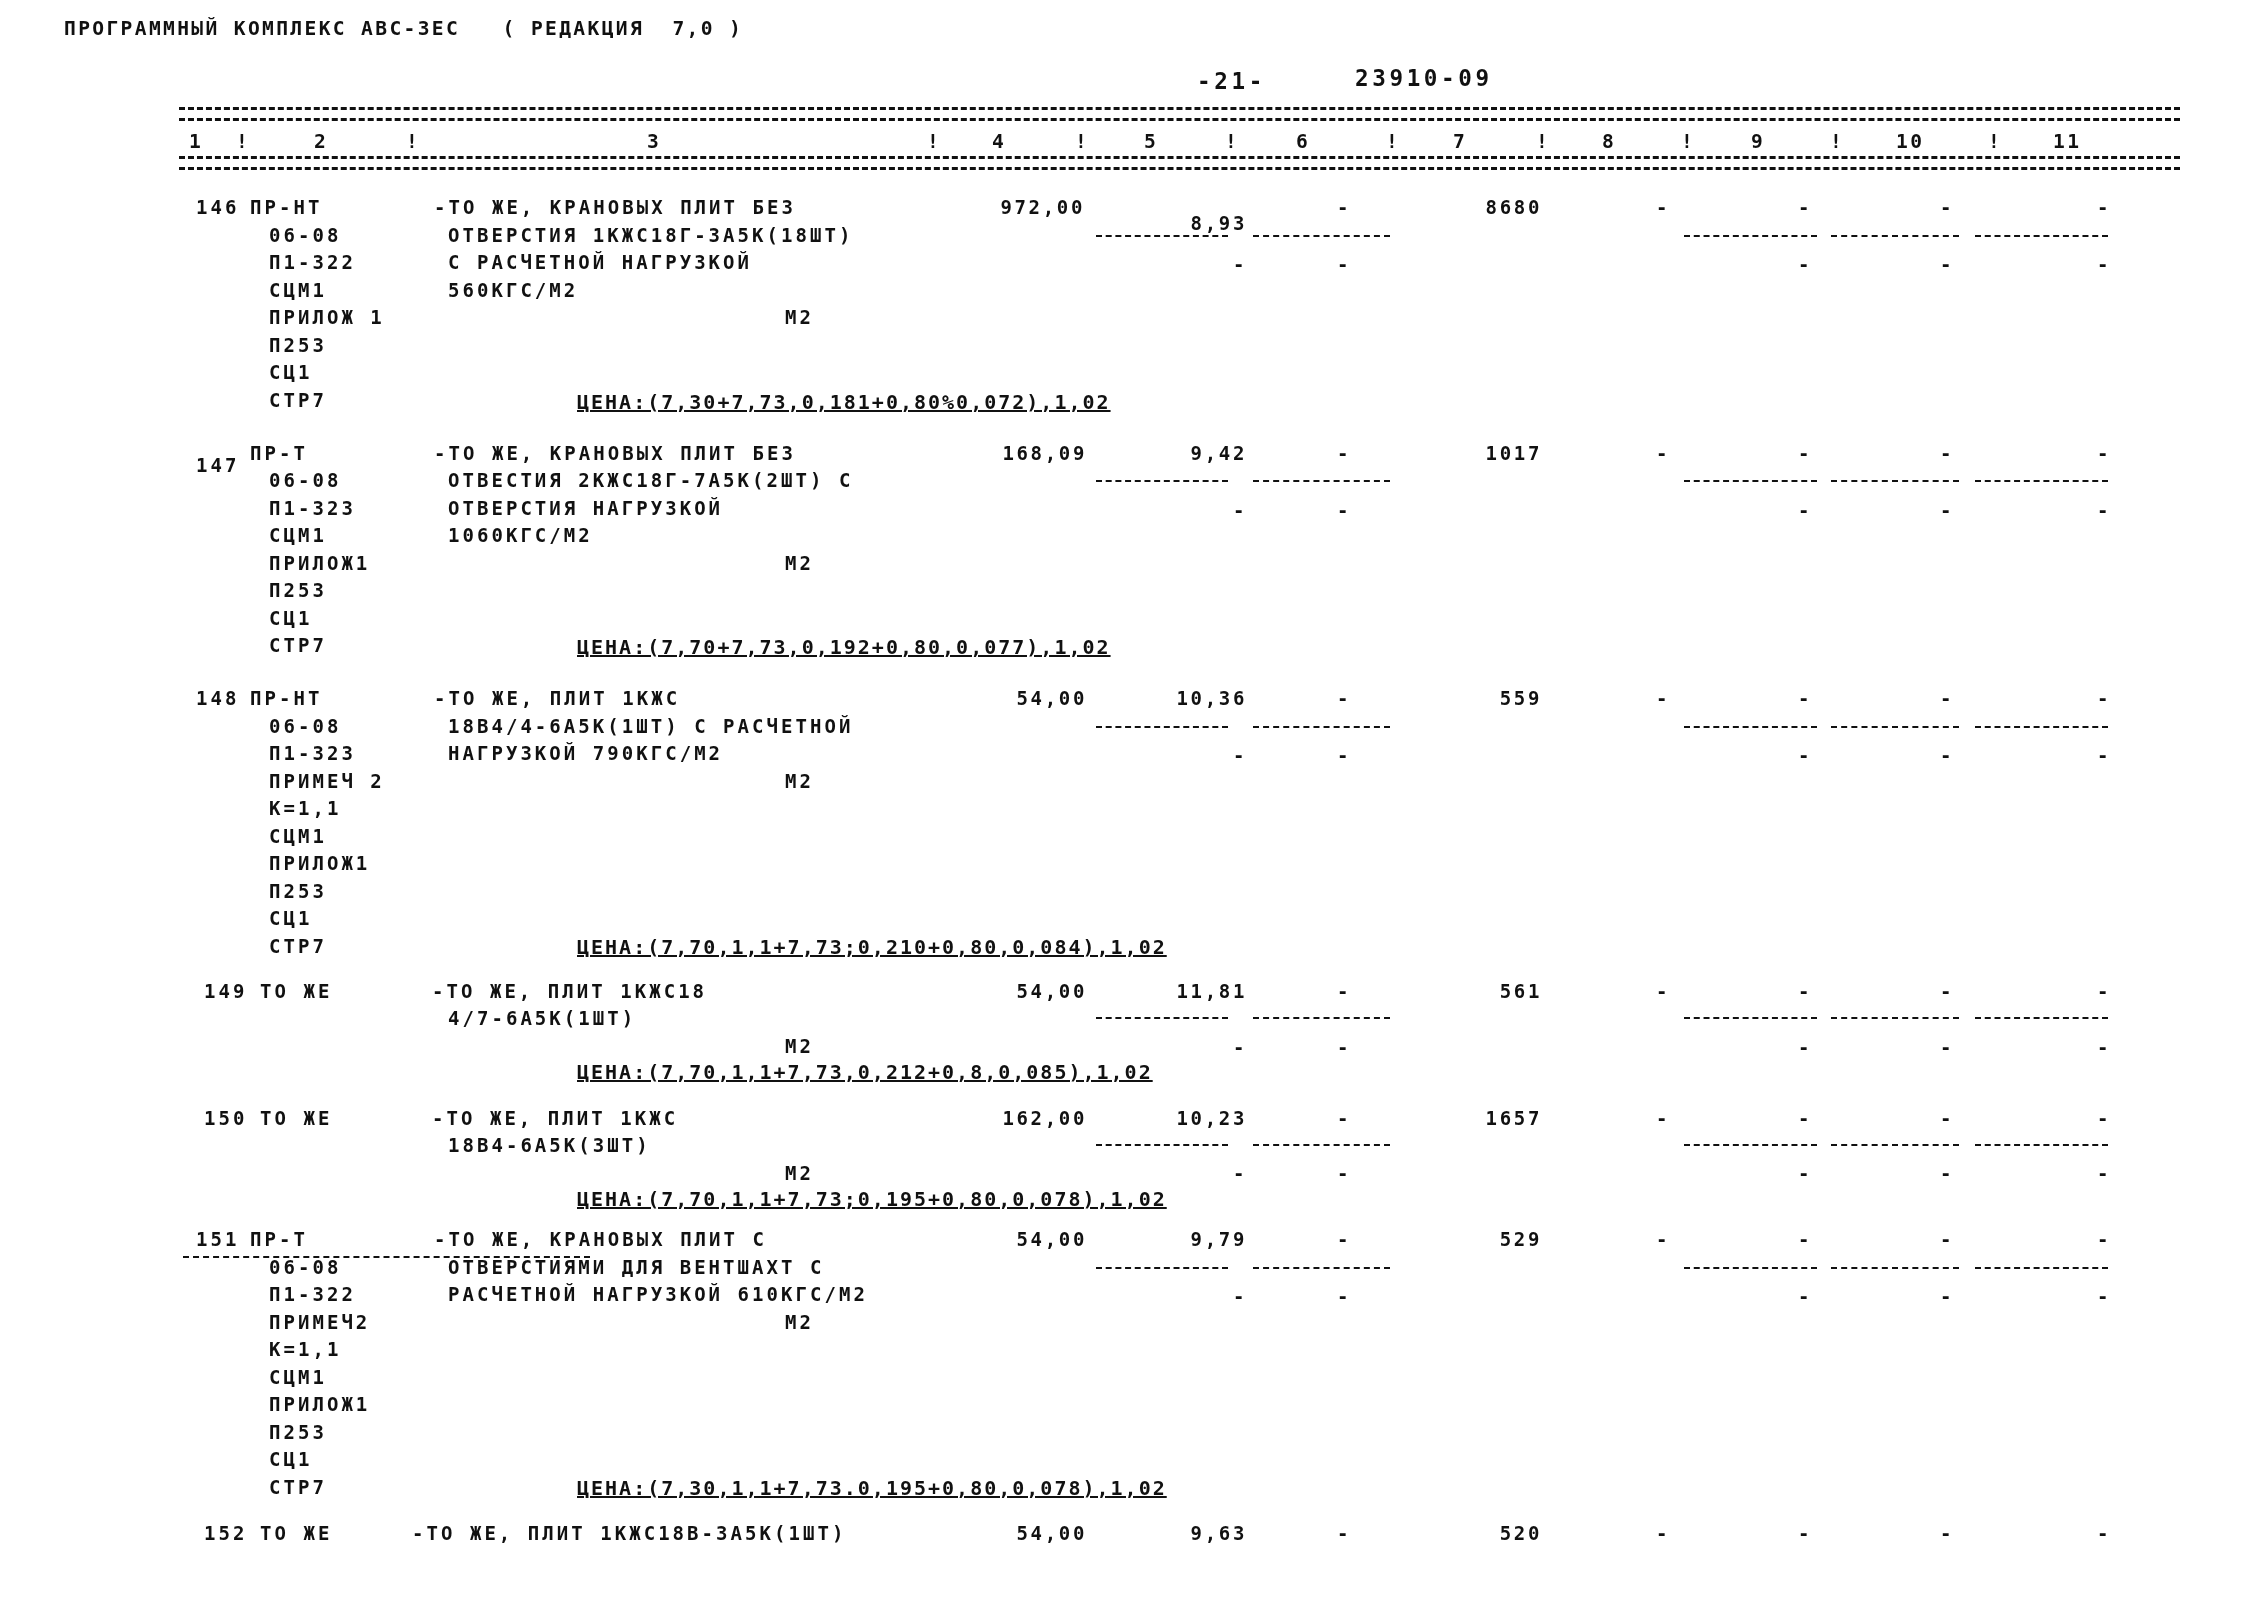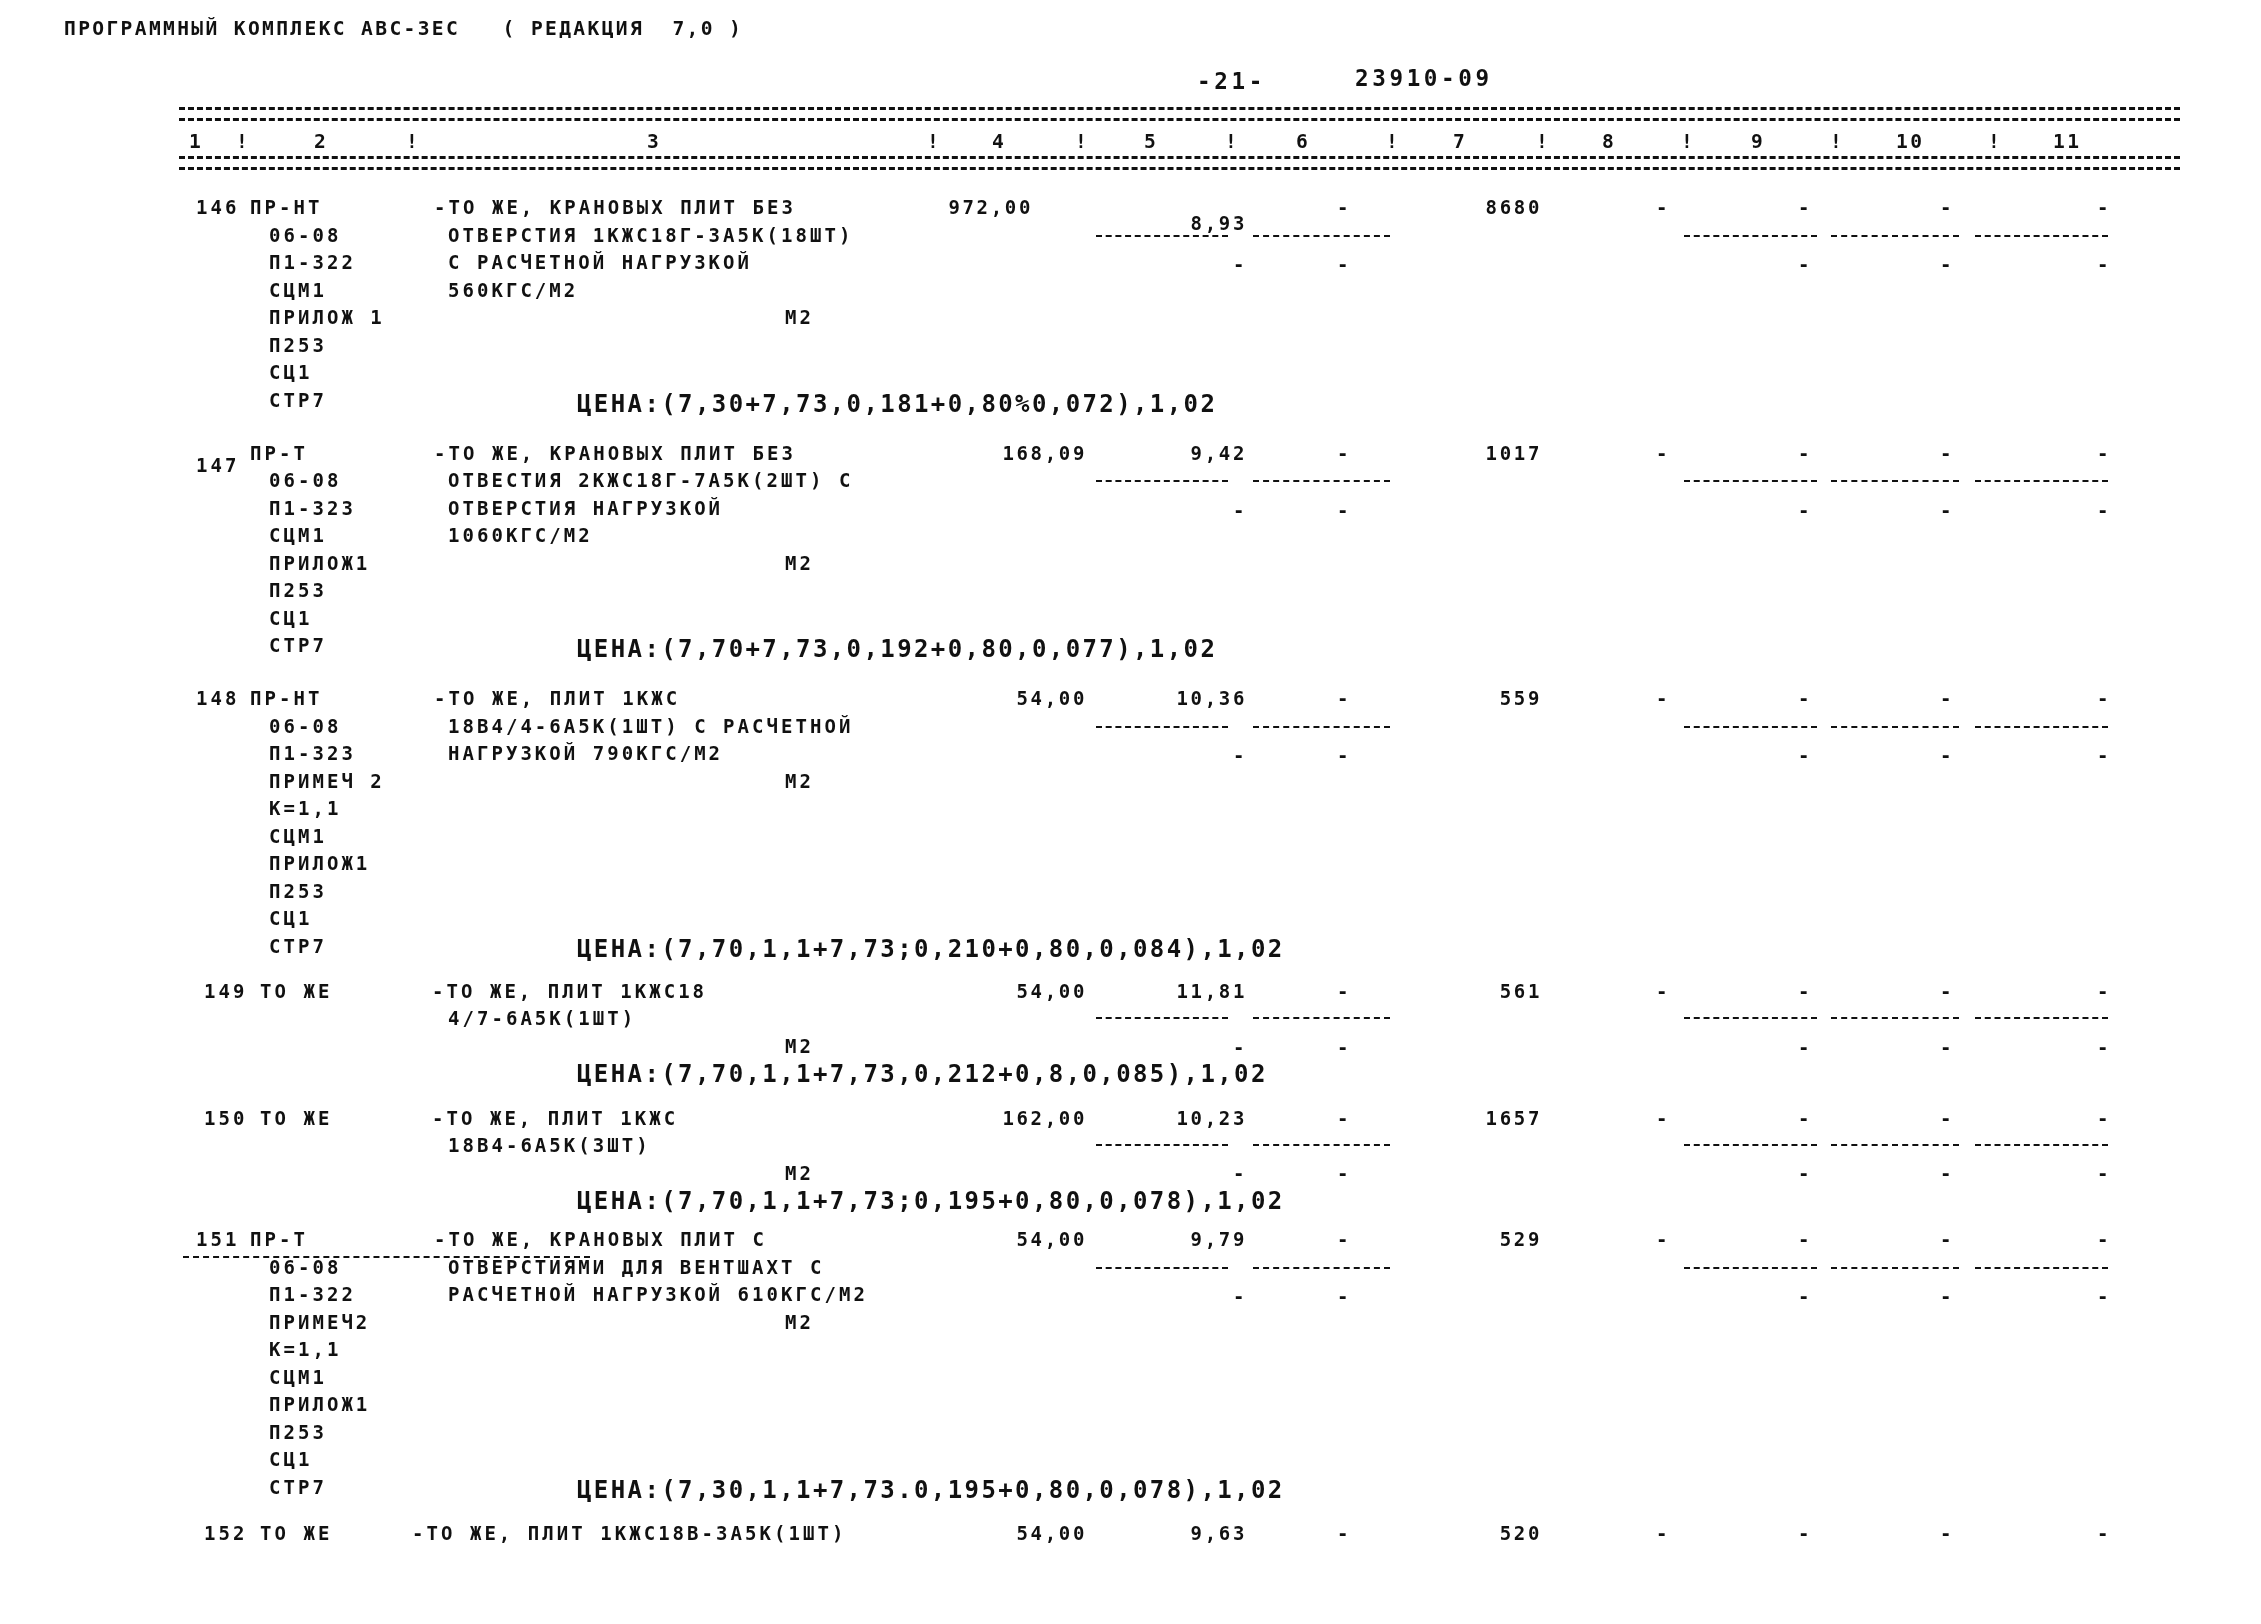--- a/index.html
+++ b/index.html
@@ -26,21 +26,21 @@
     font-weight: 700;
     letter-spacing: 0.12em;
     line-height: 1;
   }
   .sz-head   { font-size: 19.6px; }
   .sz-title  { font-size: 28.5px; letter-spacing: 0.20em; }
   .sz-sub    { font-size: 22.6px; letter-spacing: 0.16em; }
   .sz-colnum { font-size: 19.6px; }
   .sz-body   { font-size: 19px; letter-spacing: 0.16em; }
   .sz-num    { font-size: 19px; letter-spacing: 0.14em; }
-  .sz-price  { font-size: 24px; letter-spacing: 0.10em; }
+  .sz-price  { font-size: 20px; letter-spacing: 0.10em; text-decoration: underline; }
   .rt { text-align: right; }
 
   
   .dash {
     position: absolute;
     height: 0;
     border-top: 3.4px dashed #111111;
   }
   .dash-thin {
     position: absolute;
@@ -104,21 +104,21 @@
     <div class="t sz-body" style="left:269px; top:336px;">П253</div>
     <div class="t sz-body" style="left:269px; top:363px;">СЦ1</div>
     <div class="t sz-body" style="left:269px; top:391px;">СТР7</div>
 
     <div class="t sz-body" style="left:434px; top:198px;">-ТО ЖЕ, КРАНОВЫХ ПЛИТ БЕЗ</div>
     <div class="t sz-body" style="left:448px; top:226px;">ОТВЕРСТИЯ 1КЖС18Г-ЗА5К(18ШТ)</div>
     <div class="t sz-body" style="left:448px; top:253px;">С РАСЧЕТНОЙ НАГРУЗКОЙ</div>
     <div class="t sz-body" style="left:448px; top:281px;">560КГС/М2</div>
     <div class="t sz-body" style="left:785px; top:308px;">М2</div>
 
-    <div class="t sz-num rt" style="left:896px; top:198px; width:137px;">972,00</div>
+    <div class="t sz-num rt" style="left:948px; top:198px; width:137px;">972,00</div>
     <div class="t sz-num rt" style="left:1134px; top:214px; width:113px;">8,93</div>
     <div class="t sz-num rt" style="left:1272px; top:198px; width:79px;">-</div>
     <div class="t sz-num rt" style="left:1419px; top:198px; width:123px;">8680</div>
     <div class="t sz-num rt" style="left:1591px; top:198px; width:79px;">-</div>
     <div class="t sz-num rt" style="left:1733px; top:198px; width:79px;">-</div>
     <div class="t sz-num rt" style="left:1875px; top:198px; width:79px;">-</div>
     <div class="t sz-num rt" style="left:2032px; top:198px; width:79px;">-</div>
 
     <div class="dash-short" style="left:1096px; top:235px; width:132px;"></div>
     <div class="dash-short" style="left:1253px; top:235px; width:137px;"></div>

